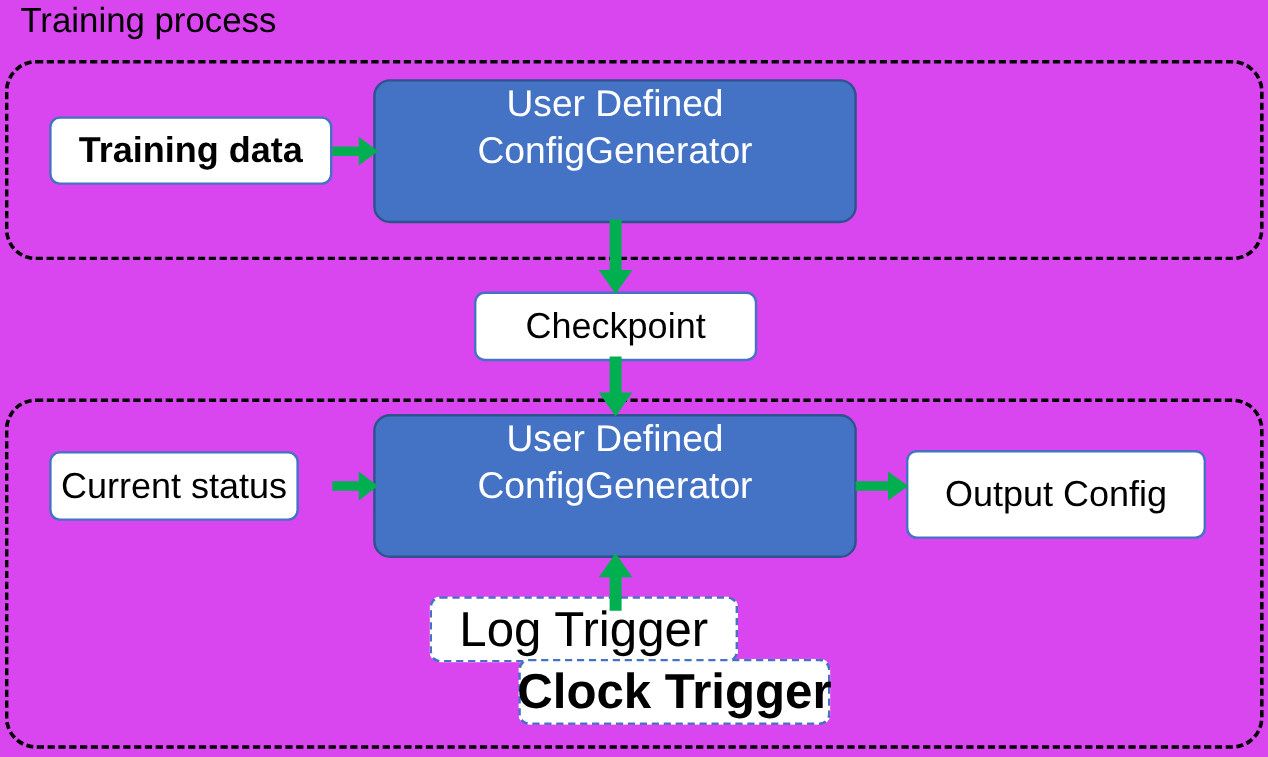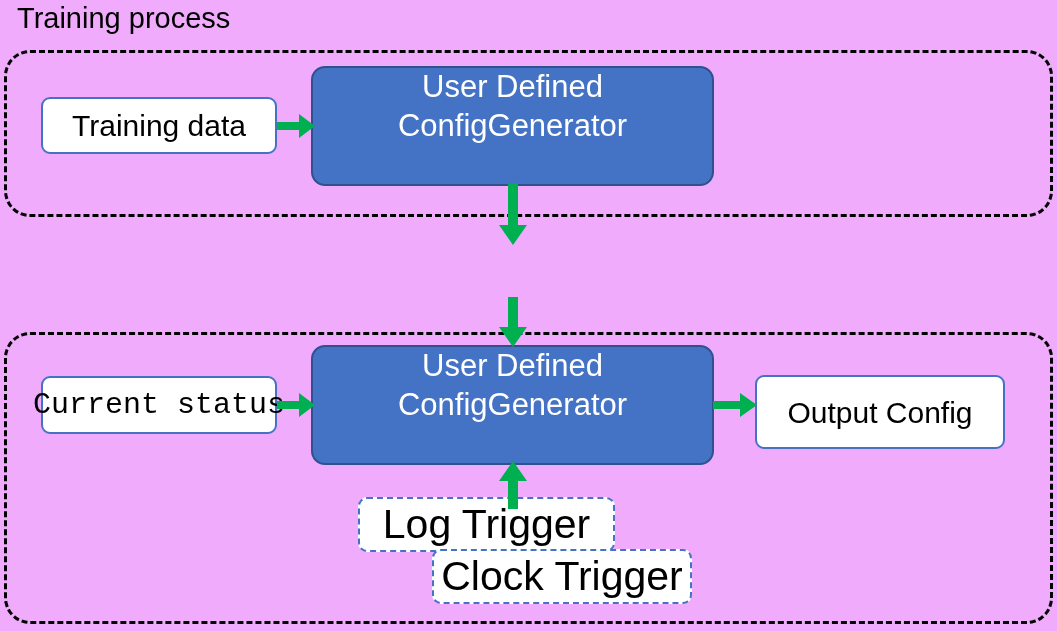--- a/index.html
+++ b/index.html
@@ -8,21 +8,21 @@
     background: #ffffff;
   }
   body {
     font-family: "Liberation Sans", sans-serif;
     -webkit-font-smoothing: antialiased;
   }
   #canvas {
     position: relative;
     width: 1057px;
     height: 631px;
-    background: #f0abfc;
+    background: #d946ef;
     overflow: hidden;
   }
 
   
   .section-label {
     position: absolute;
     font-size: 29px;
     line-height: 1;
     color: #000000;
     white-space: nowrap;
@@ -51,43 +51,43 @@
     justify-content: center;
     background: #ffffff;
     border: 2px solid #4472C4;
     border-radius: 9px;
     color: #000000;
     font-size: 30px;
     line-height: 1.1;
     white-space: nowrap;
     font-family: "Liberation Sans", sans-serif;
   }
-  #node-training-data { left: 41px;  top: 97px;  width: 236px; height: 57px; }
+  #node-training-data { left: 41px;  top: 97px;  width: 236px; height: 57px; font-weight: bold; }
   #node-checkpoint    { left: 395px; top: 243px; width: 236px; height: 58px; }
-  #node-current-status{ left: 41px;  top: 376px; width: 236px; height: 58px; font-family: Liberation Mono, monospace; }
+  #node-current-status{ left: 41px;  top: 376px; width: 208px; height: 58px; }
   #node-output-config { left: 755px; top: 375px; width: 250px; height: 74px; }
 
   
   .node-dashed {
     position: absolute;
     box-sizing: border-box;
     display: flex;
     align-items: center;
     justify-content: center;
     background: #ffffff;
     border: 2px dashed #4472C4;
     border-radius: 9px;
     color: #000000;
     font-size: 41px;
     line-height: 1.1;
     white-space: nowrap;
     font-family: "Liberation Sans", sans-serif;
   }
   #node-log-trigger   { left: 358px; top: 497px; width: 257px; height: 55px; z-index: 4; }
-  #node-clock-trigger { left: 432px; top: 549px; width: 260px; height: 55px; z-index: 5; }
+  #node-clock-trigger { left: 432px; top: 549px; width: 260px; height: 55px; z-index: 5; font-weight: bold; }
 
   
   .node-primary {
     position: absolute;
     box-sizing: border-box;
     display: flex;
     flex-direction: column;
     align-items: center;
     justify-content: flex-start;
     background: #4472C4;
@@ -126,20 +126,21 @@
 
   <div class="group-box" id="group-inference"></div>
 
   <div class="node" id="node-training-data">Training data</div>
 
   <div class="node-primary" id="node-udcg-training">
     <span class="line">User Defined</span>
     <span class="line">ConfigGenerator</span>
   </div>
 
+  <div class="node" id="node-checkpoint">Checkpoint</div>
 
   <div class="node" id="node-current-status">Current status</div>
 
   <div class="node-primary" id="node-udcg-inference">
     <span class="line">User Defined</span>
     <span class="line">ConfigGenerator</span>
   </div>
 
   <div class="node" id="node-output-config">Output Config</div>
 

